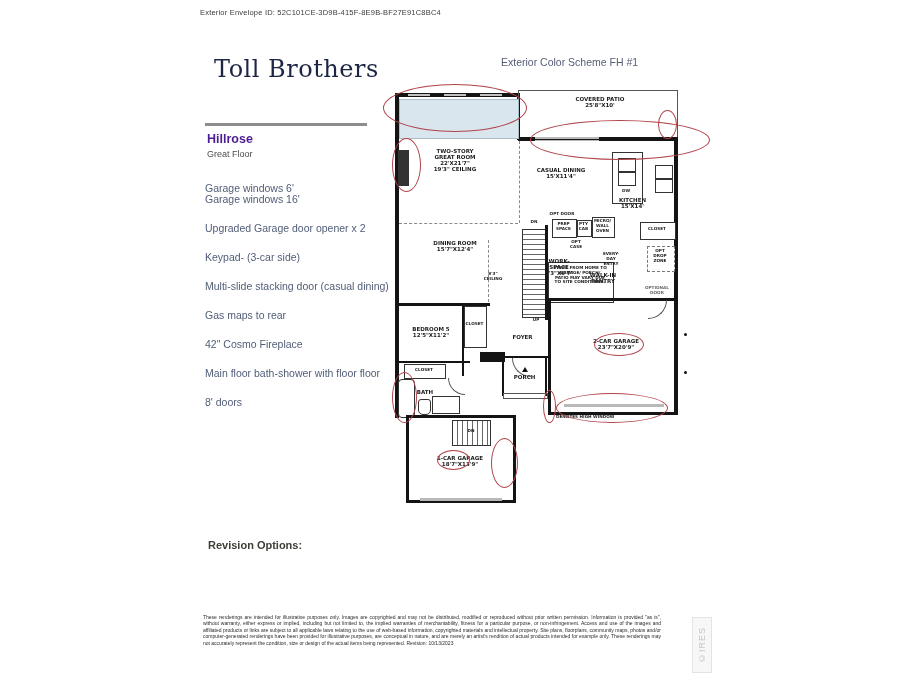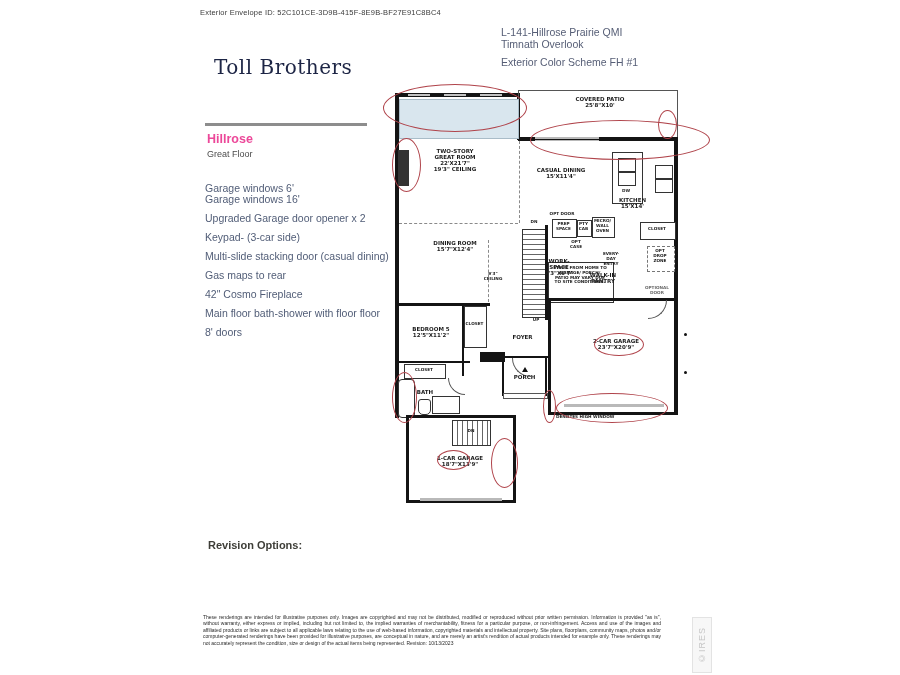--- a/index.html
+++ b/index.html
@@ -3,30 +3,30 @@
 <meta charset="utf-8">
 <style>
   html,body{margin:0;padding:0;background:#ffffff;}
   .page{position:relative;width:900px;height:675px;background:#ffffff;overflow:hidden;
         font-family:"Liberation Sans",sans-serif;color:#222;}
 
   
   .docusign{position:absolute;left:200px;top:8px;font-size:7.5px;color:#3a3a3a;letter-spacing:.2px;}
   .lotblock{position:absolute;left:501px;top:26px;font-size:10.5px;line-height:12px;color:#565e76;}
   .colorscheme{position:absolute;left:501px;top:56px;font-size:10.5px;color:#565e76;}
-  .logo{position:absolute;left:214px;top:55px;font-family:"DejaVu Serif",serif;font-size:20px;
+  .logo{position:absolute;left:214px;top:55px;font-family:"DejaVu Serif",serif;font-size:24px;
         color:#1d2545;letter-spacing:.5px;}
   .rule{position:absolute;left:205px;top:123px;width:162px;height:3px;background:#8d8d8d;}
-  .planname{position:absolute;left:207px;top:132px;font-size:12.5px;font-weight:bold;color:#ec4899;}
+  .planname{position:absolute;left:207px;top:132px;font-size:12.5px;font-weight:bold;color:#4c1d95;}
   .floorname{position:absolute;left:207px;top:149px;font-size:9px;color:#4c4c4c;}
 
   
   .options{position:absolute;left:205px;top:183px;font-size:10.5px;color:#515d77;}
   .options .opt{display:block;line-height:11px;}
-  .options .gap{margin-top:8px;}
+  .options .gap{margin-top:18px;}
 
   
   .sel-title{position:absolute;left:208px;top:539px;font-size:11px;font-weight:bold;color:#3e3e38;}
   .sel-items{position:absolute;left:208px;top:561px;font-size:8.5px;line-height:11px;color:#44443e;}
   .sel-items span{display:block;}
 
   
   .disclaimer{position:absolute;left:203px;top:614px;width:458px;font-size:5px;line-height:6.4px;
               color:#2a2a2a;text-align:justify;}
 
@@ -58,24 +58,20 @@
   .dot{position:absolute;width:3px;height:3px;background:#111;border-radius:50%;}
   .tri{position:absolute;width:0;height:0;border-left:3px solid transparent;
        border-right:3px solid transparent;border-bottom:5px solid #111;}
 </style>
 </head>
 <body>
 
 <div class="page">
 
   <div class="docusign">Exterior Envelope ID: 52C101CE-3D9B-415F-8E9B-BF27E91C8BC4</div>
-  <div class="lotblock">
-    <div>L-141-Hillrose Prairie QMI</div>
-    <div>Timnath Overlook</div>
-  </div>
   <div class="colorscheme">Exterior Color Scheme FH #1</div>
 
   <div class="logo">Toll Brothers</div>
   <div class="rule"></div>
   <div class="planname">Hillrose</div>
   <div class="floorname">Great Floor</div>
 
   <div class="options">
     <span class="opt">Garage windows 6'</span>
     <span class="opt">Garage windows 16'</span>

